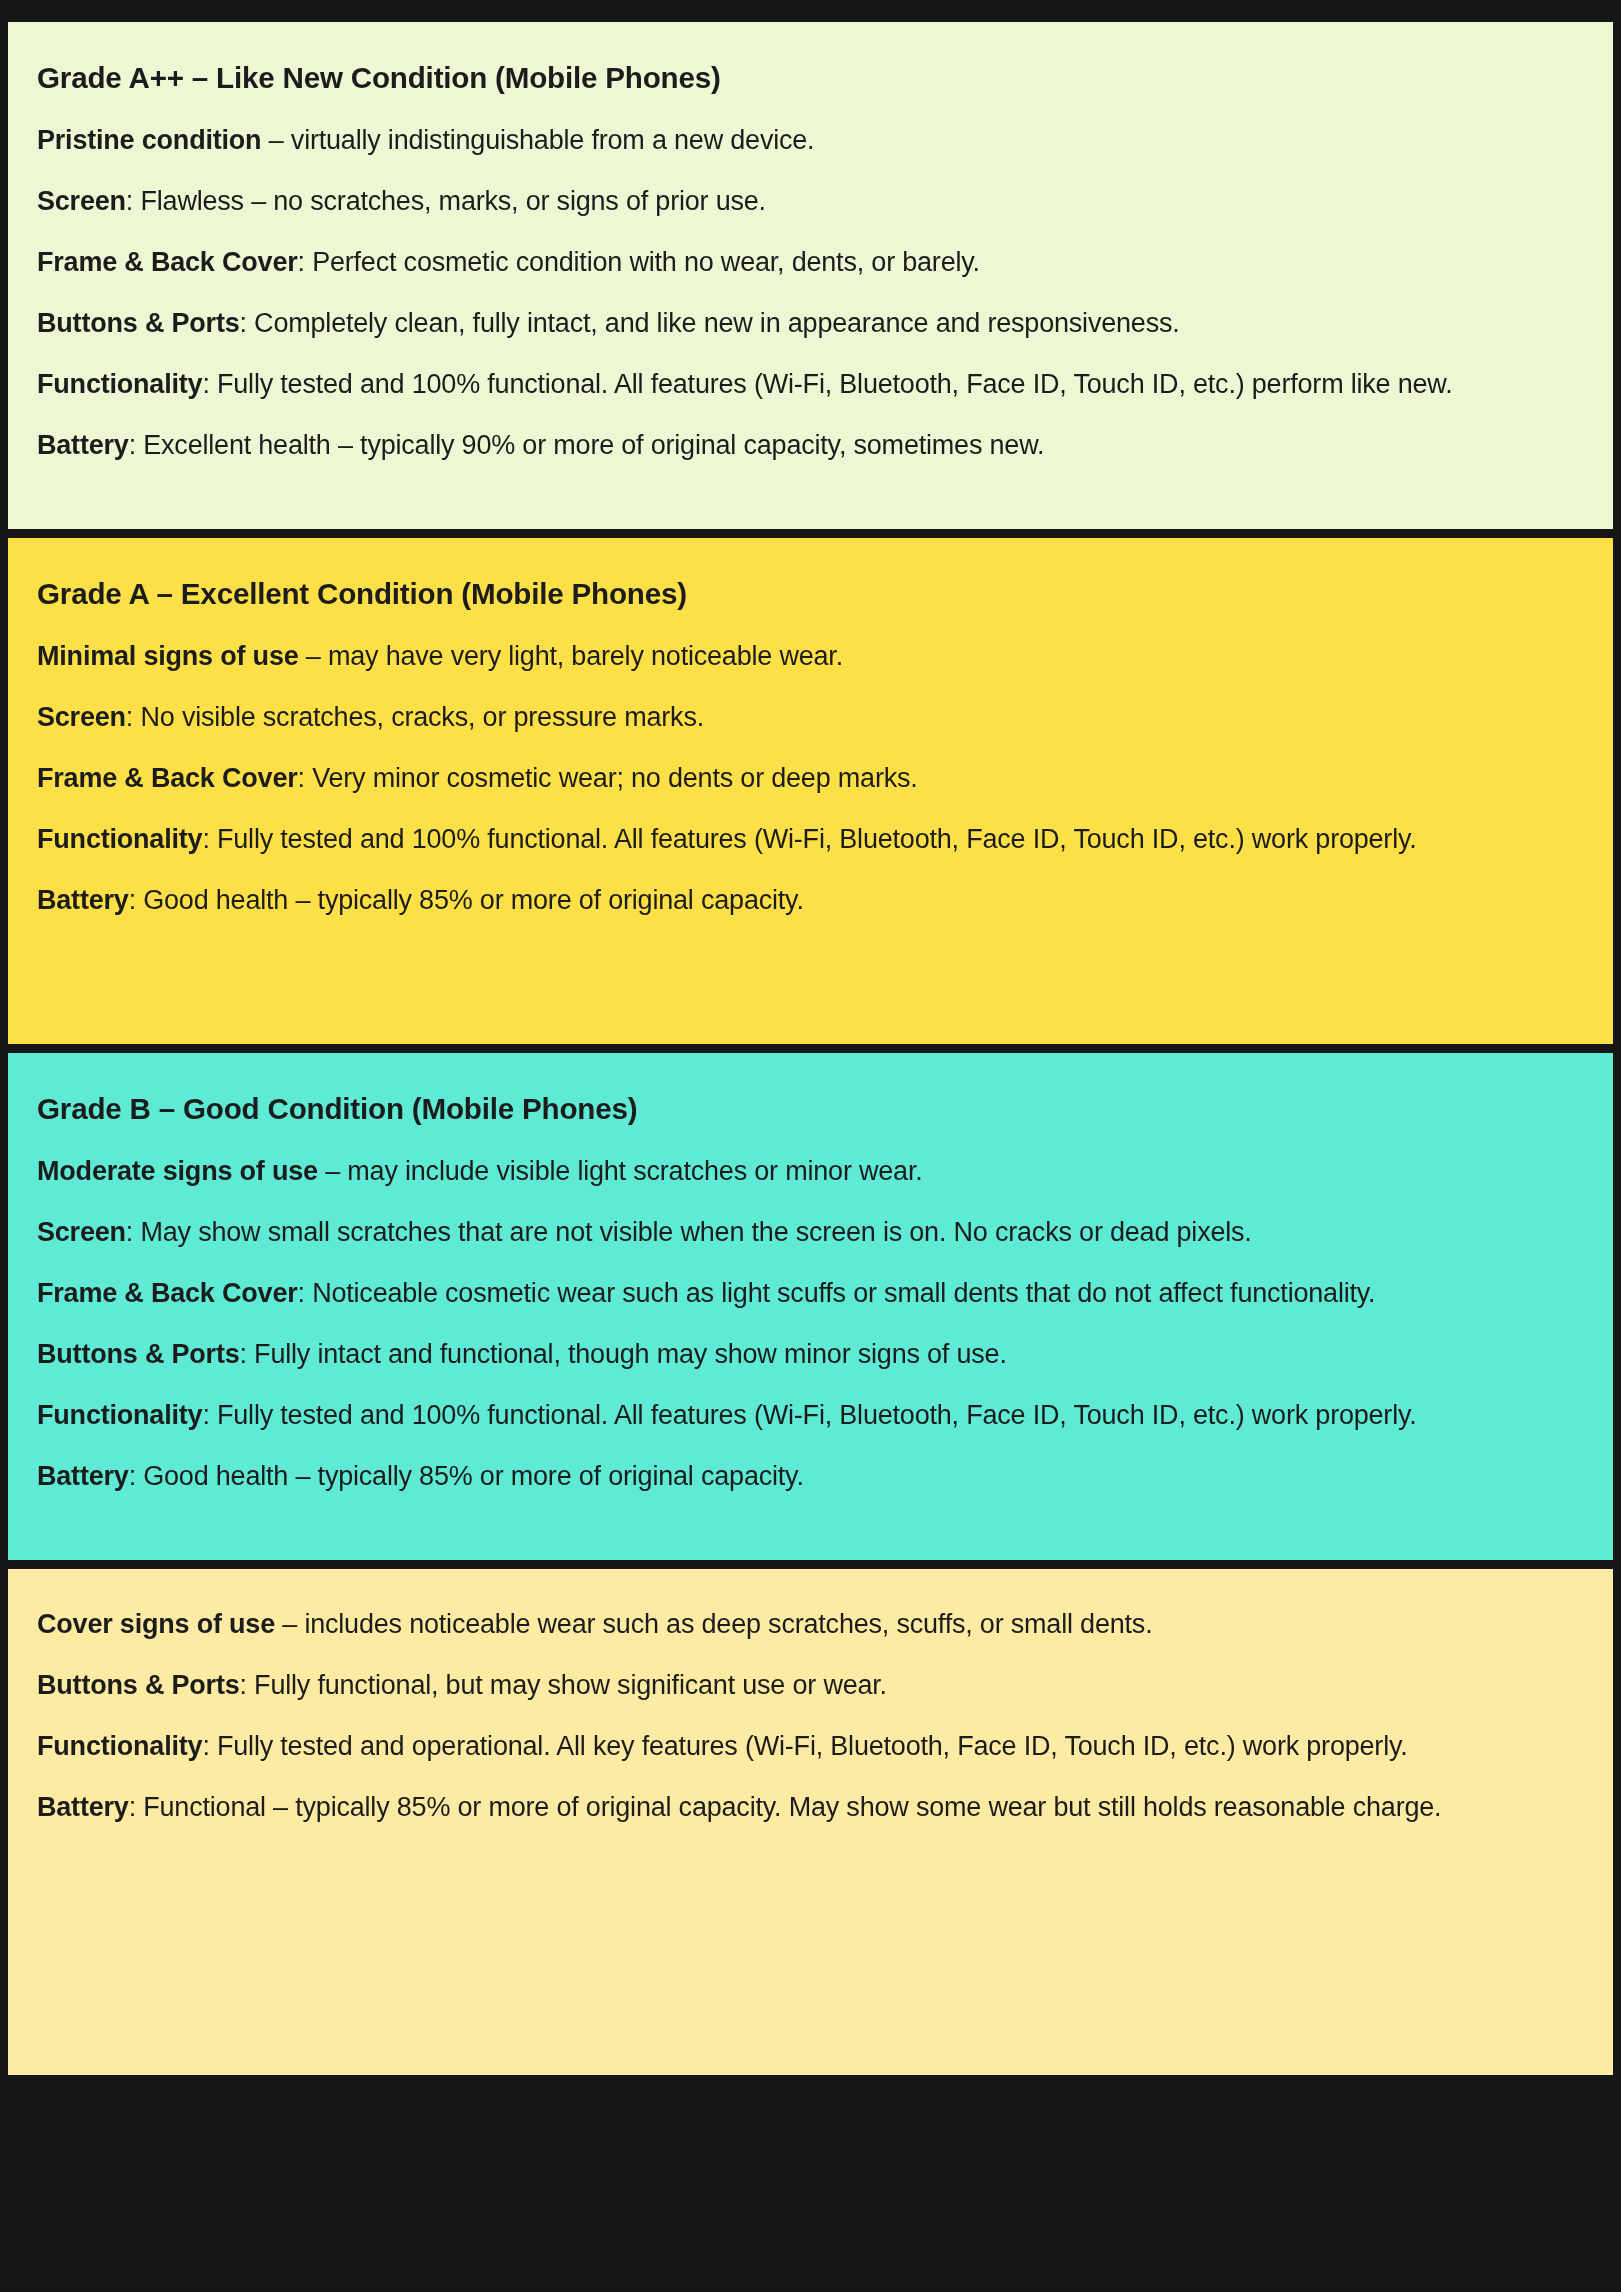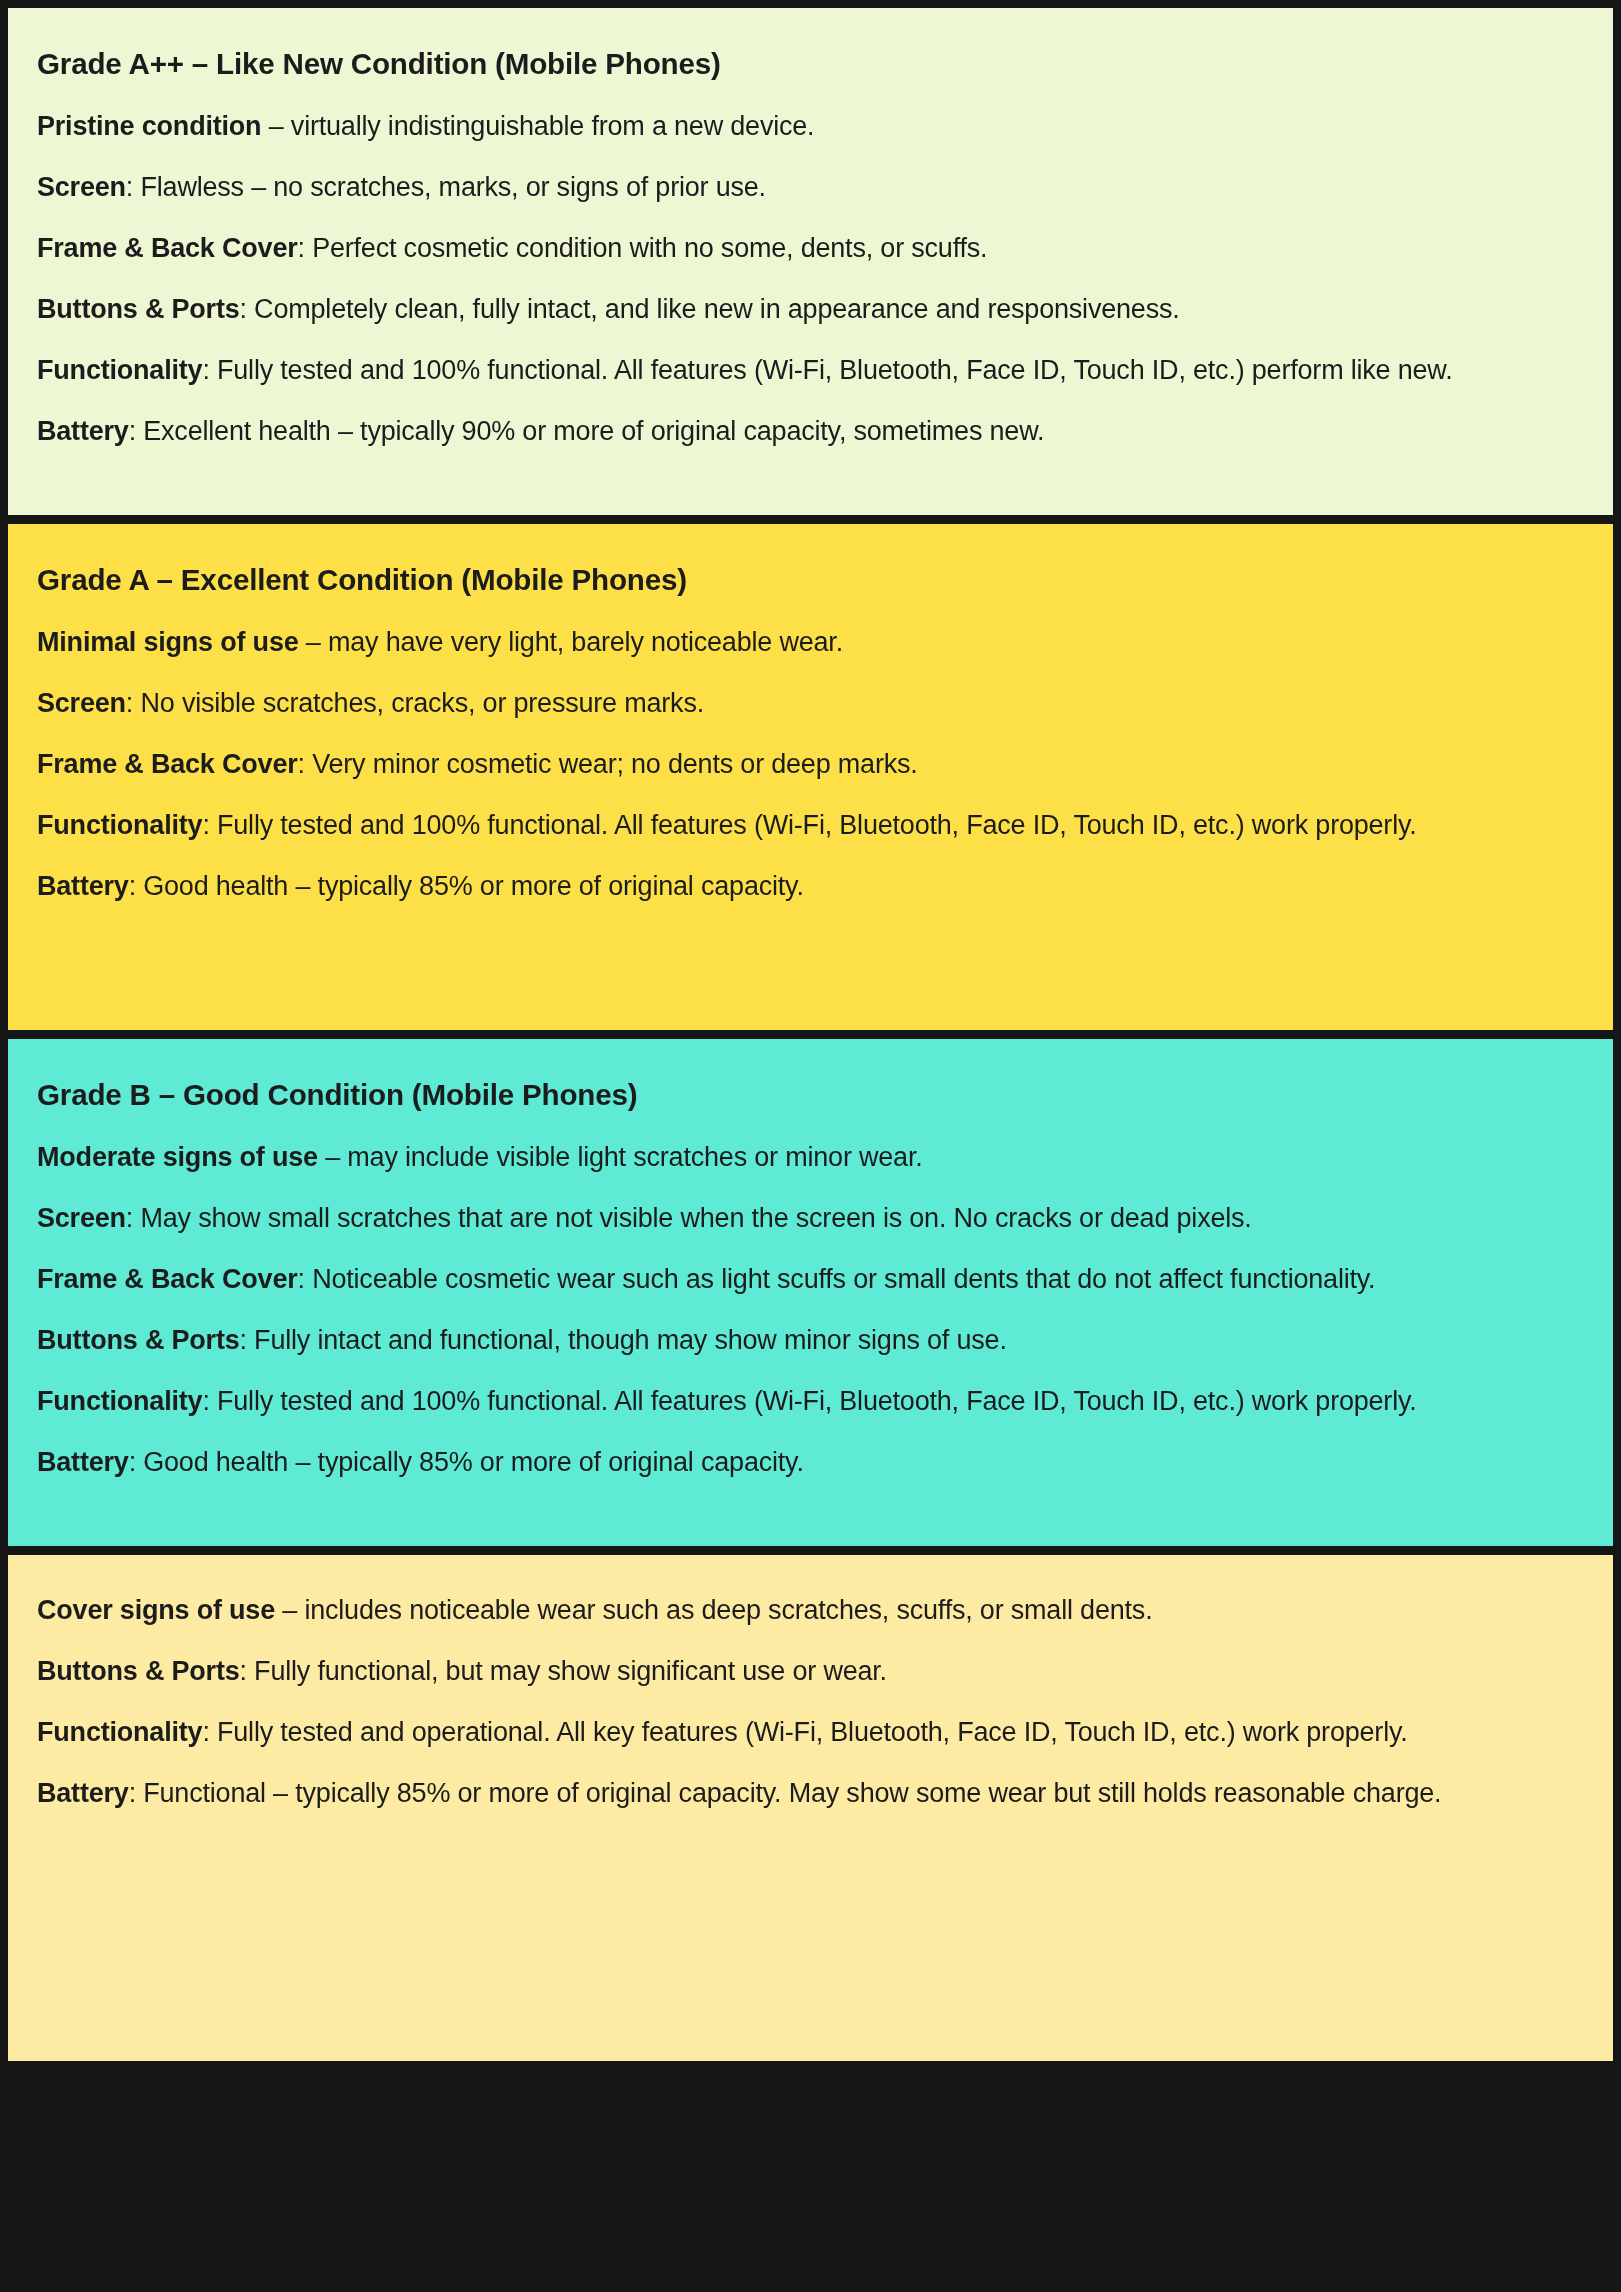--- a/index.html
+++ b/index.html
@@ -13,20 +13,21 @@
   }
   .page {
     box-sizing: border-box;
     width: 1621px;
     height: 2069px;
     padding: 8px;
     display: flex;
     flex-direction: column;
     gap: 9px;
     background: #161616;
+    margin-top: 14px;
   }
   .grade-card {
     flex: 1 1 0;
     box-sizing: border-box;
     padding: 38px 9px 0 29px;
     overflow: hidden;
   }
   .grade-card h2 {
     margin: 0 0 27px 0;
     font-size: 29.6px;
@@ -46,21 +47,21 @@
 </style>
 </head>
 <body>
 
 <div class="page">
 
   <section class="grade-card" style="background-color: rgb(237, 247, 212);">
     <h2>Grade A++ – Like New Condition (Mobile Phones)</h2>
     <p><span class="lead">Pristine condition</span><span> – </span><span>virtually indistinguishable from a new device.</span></p>
     <p><span class="lead">Screen</span><span>: </span><span>Flawless – no scratches, marks, or signs of prior use.</span></p>
-    <p><span class="lead">Frame &amp; Back Cover</span><span>: </span><span>Perfect cosmetic condition with no some, dents, or scuffs.</span></p>
+    <p><span class="lead">Frame &amp; Back Cover</span><span>: </span><span>Perfect cosmetic condition with no wear, dents, or barely.</span></p>
     <p><span class="lead">Buttons &amp; Ports</span><span>: </span><span>Completely clean, fully intact, and like new in appearance and responsiveness.</span></p>
     <p><span class="lead">Functionality</span><span>: </span><span>Fully tested and 100% functional. All features (Wi-Fi, Bluetooth, Face ID, Touch ID, etc.) perform like new.</span></p>
     <p><span class="lead">Battery</span><span>: </span><span>Excellent health – typically 90% or more of original capacity, sometimes new.</span></p>
   </section>
 
   <section class="grade-card" style="background-color: #fde047;">
     <h2>Grade A – Excellent Condition (Mobile Phones)</h2>
     <p><span class="lead">Minimal signs of use</span><span> – </span><span>may have very light, barely noticeable wear.</span></p>
     <p><span class="lead">Screen</span><span>: </span><span>No visible scratches, cracks, or pressure marks.</span></p>
     <p><span class="lead">Frame &amp; Back Cover</span><span>: </span><span>Very minor cosmetic wear; no dents or deep marks.</span></p>

